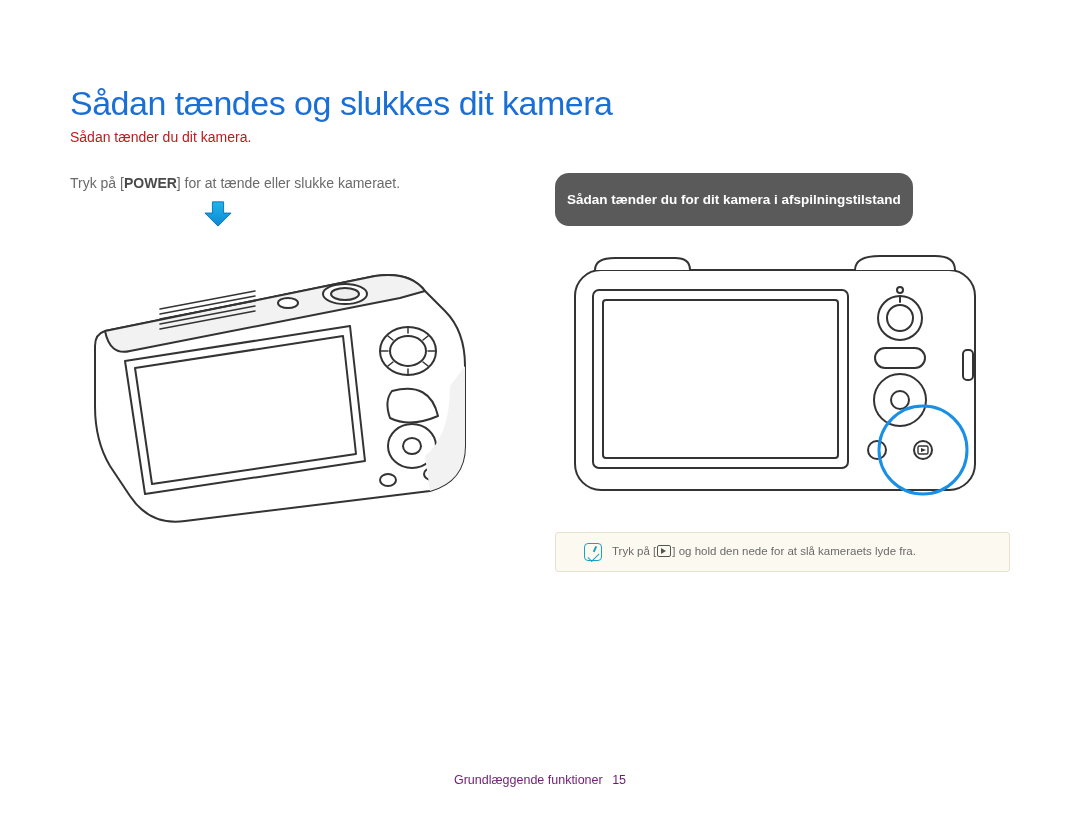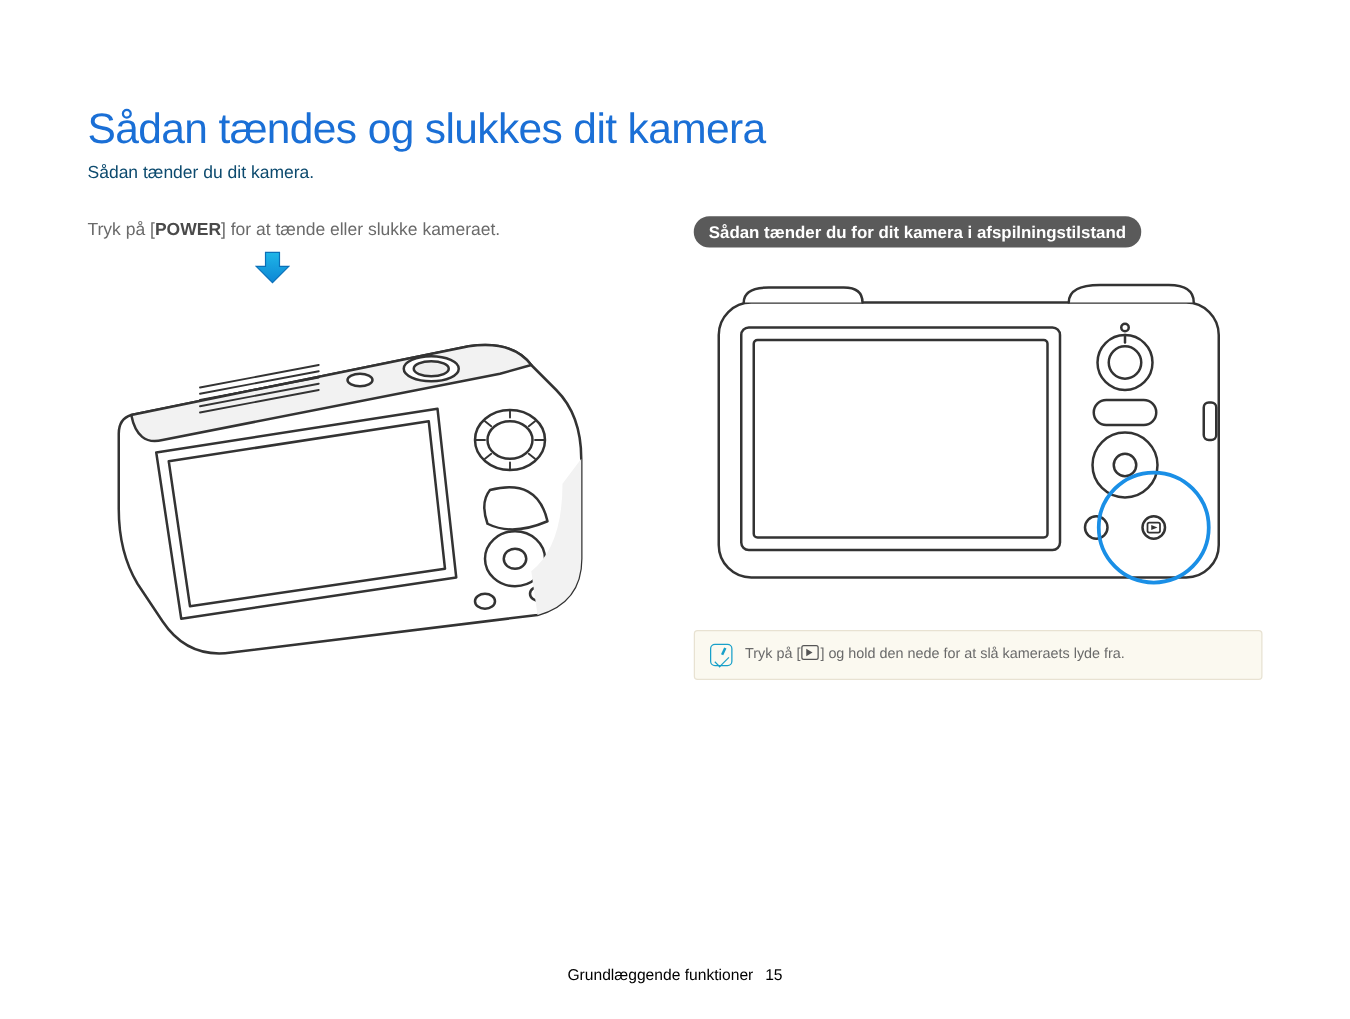--- a/index.html
+++ b/index.html
@@ -17,21 +17,21 @@
   h1.title {
     font-size: 34px;
     font-weight: 400;
     color: #1a6fd6;
     letter-spacing: -0.5px;
     margin-bottom: 6px;
     margin-top: 34px;
   }
   .intro {
     font-size: 14px;
-    color: #0c4a6e;
+    color: #b91c1c;
     margin-bottom: 28px;
   }
   .columns {
     display: flex;
     gap: 30px;
   }
   .col {
     flex: 1;
     min-width: 0;
   }
@@ -54,21 +54,21 @@
   .img-box {
     margin-top: 2px;
   }
   .img-box svg { display: block; }
   .pill {
     display: inline-block;
     background: #5a5a5a;
     color: #ffffff;
     font-size: 13.5px;
     font-weight: 700;
-    padding: 5px 12px;
+    padding: 19px 12px;
     border-radius: 14px;
     margin-bottom: 10px;
   }
   .play-icon {
     display: inline-block;
     vertical-align: -3px;
     width: 16px; height: 14px;
     border: 1.5px solid #555;
     border-radius: 2px;
     position: relative;
@@ -81,21 +81,21 @@
     width: 0; height: 0;
     border-left: 6px solid #555;
     border-top: 4px solid transparent;
     border-bottom: 4px solid transparent;
   }
   .note-box {
     margin-top: 22px;
     border: 1px solid #e8e2d2;
     background: #fbf9f0;
     border-radius: 3px;
-    padding: 10px 12px;
+    padding: 10px 28px;
     display: flex;
     align-items: flex-start;
     gap: 10px;
     font-size: 11.5px;
     color: #6a6a6a;
     line-height: 1.4;
   }
   .note-icon {
     flex: 0 0 18px;
     width: 18px; height: 18px;
@@ -121,21 +121,21 @@
     transform: rotate(25deg);
   }
   .note-text .play-icon { width:14px; height:12px; border-width:1.2px; vertical-align:-2px;}
   .note-text .play-icon::after { left:3px; top:2px; border-left-width:5px; border-top-width:3px; border-bottom-width:3px;}
   .footer {
     position: absolute;
     bottom: 28px;
     left: 0; right: 0;
     text-align: center;
     font-size: 12.5px;
-    color: #000000;
+    color: #701a75;
   }
   .footer .pg { margin-left: 6px; }
 </style>
 </head>
 <body>
 
 <div class="page">
   <h1 class="title">Sådan tændes og slukkes dit kamera</h1>
   <p class="intro">Sådan tænder du dit kamera.</p>
 

